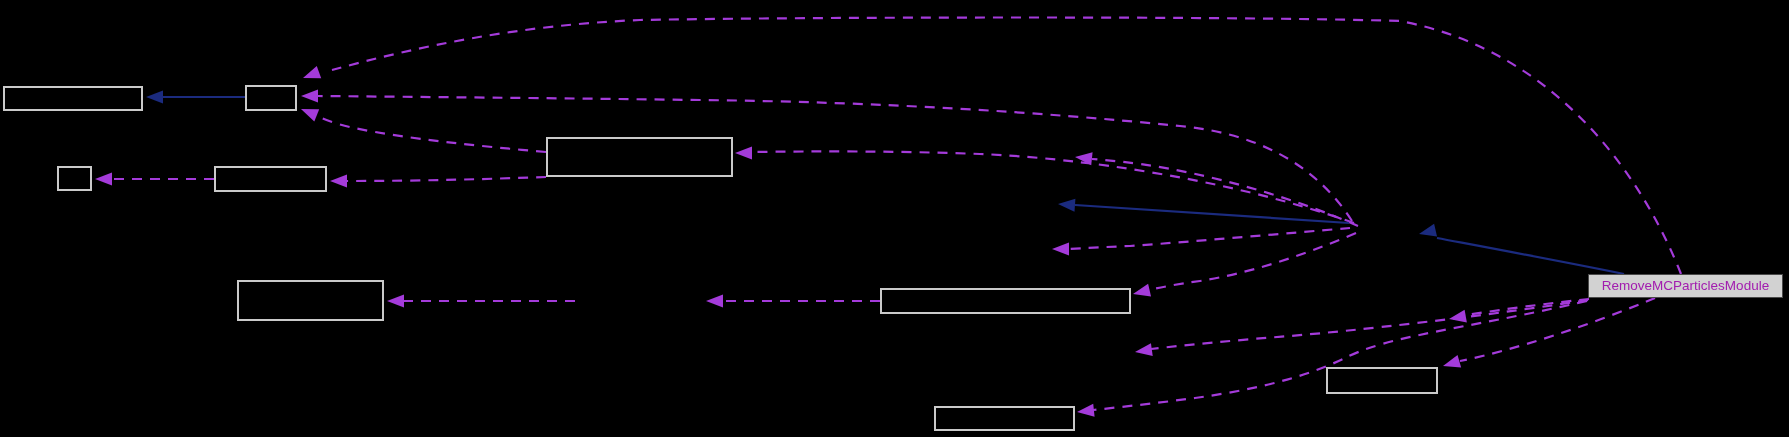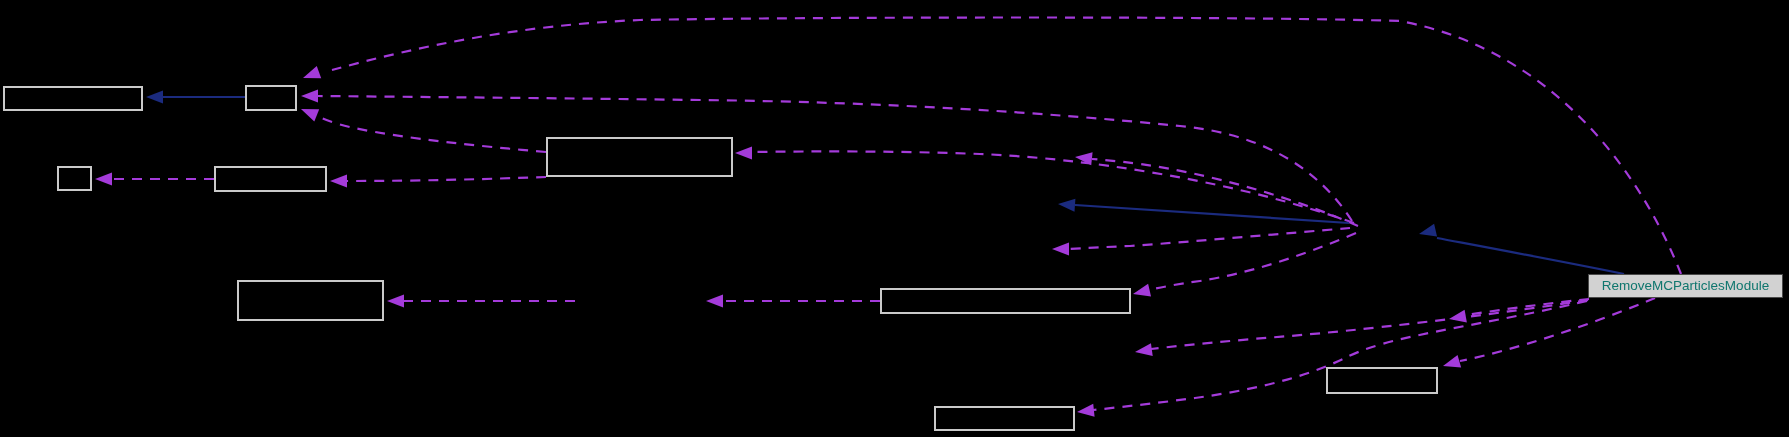--- a/index.html
+++ b/index.html
@@ -55,16 +55,16 @@
       <div class="node" style="left: 3px; top: 86px; width: 140px; height: 25px; border: 2px solid rgb(202, 202, 202); background: rgb(0, 0, 0);"></div>
       <div class="node" style="left: 245px; top: 85px; width: 52px; height: 26px; border: 2px solid rgb(202, 202, 202); background: rgb(0, 0, 0);"></div>
       <div class="node" style="left: 57px; top: 166px; width: 35px; height: 25px; border: 2px solid rgb(202, 202, 202); background: rgb(0, 0, 0);"></div>
       <div class="node" style="left: 214px; top: 166px; width: 113px; height: 26px; border: 2px solid rgb(202, 202, 202); background: rgb(0, 0, 0);"></div>
       <div class="node" style="left: 546px; top: 137px; width: 187px; height: 40px; border: 2px solid rgb(202, 202, 202); background: rgb(0, 0, 0);"></div>
       <div class="node" style="left: 237px; top: 280px; width: 147px; height: 41px; border: 2px solid rgb(202, 202, 202); background: rgb(0, 0, 0);"></div>
       <div class="node" style="left: 880px; top: 288px; width: 251px; height: 26px; border: 2px solid rgb(202, 202, 202); background: rgb(0, 0, 0);"></div>
       <div class="node" style="left: 1326px; top: 367px; width: 112px; height: 27px; border: 2px solid rgb(202, 202, 202); background: rgb(0, 0, 0);"></div>
       <div class="node" style="left: 934px; top: 406px; width: 141px; height: 25px; border: 2px solid rgb(202, 202, 202); background: rgb(0, 0, 0);"></div>
     </div>
-  <div class="main-node" style="left: 1588px; top: 274px; width: 195px; height: 24px; background: rgb(210, 210, 210); border: 1px solid rgb(74, 74, 74); color: #0f766e;">
+  <div class="main-node" style="left: 1588px; top: 274px; width: 195px; height: 24px; background: rgb(210, 210, 210); border: 1px solid rgb(74, 74, 74); color: #a21caf;">
     <span>RemoveMCParticlesModule</span>
   </div>
 </div>
 
 </body></html>

